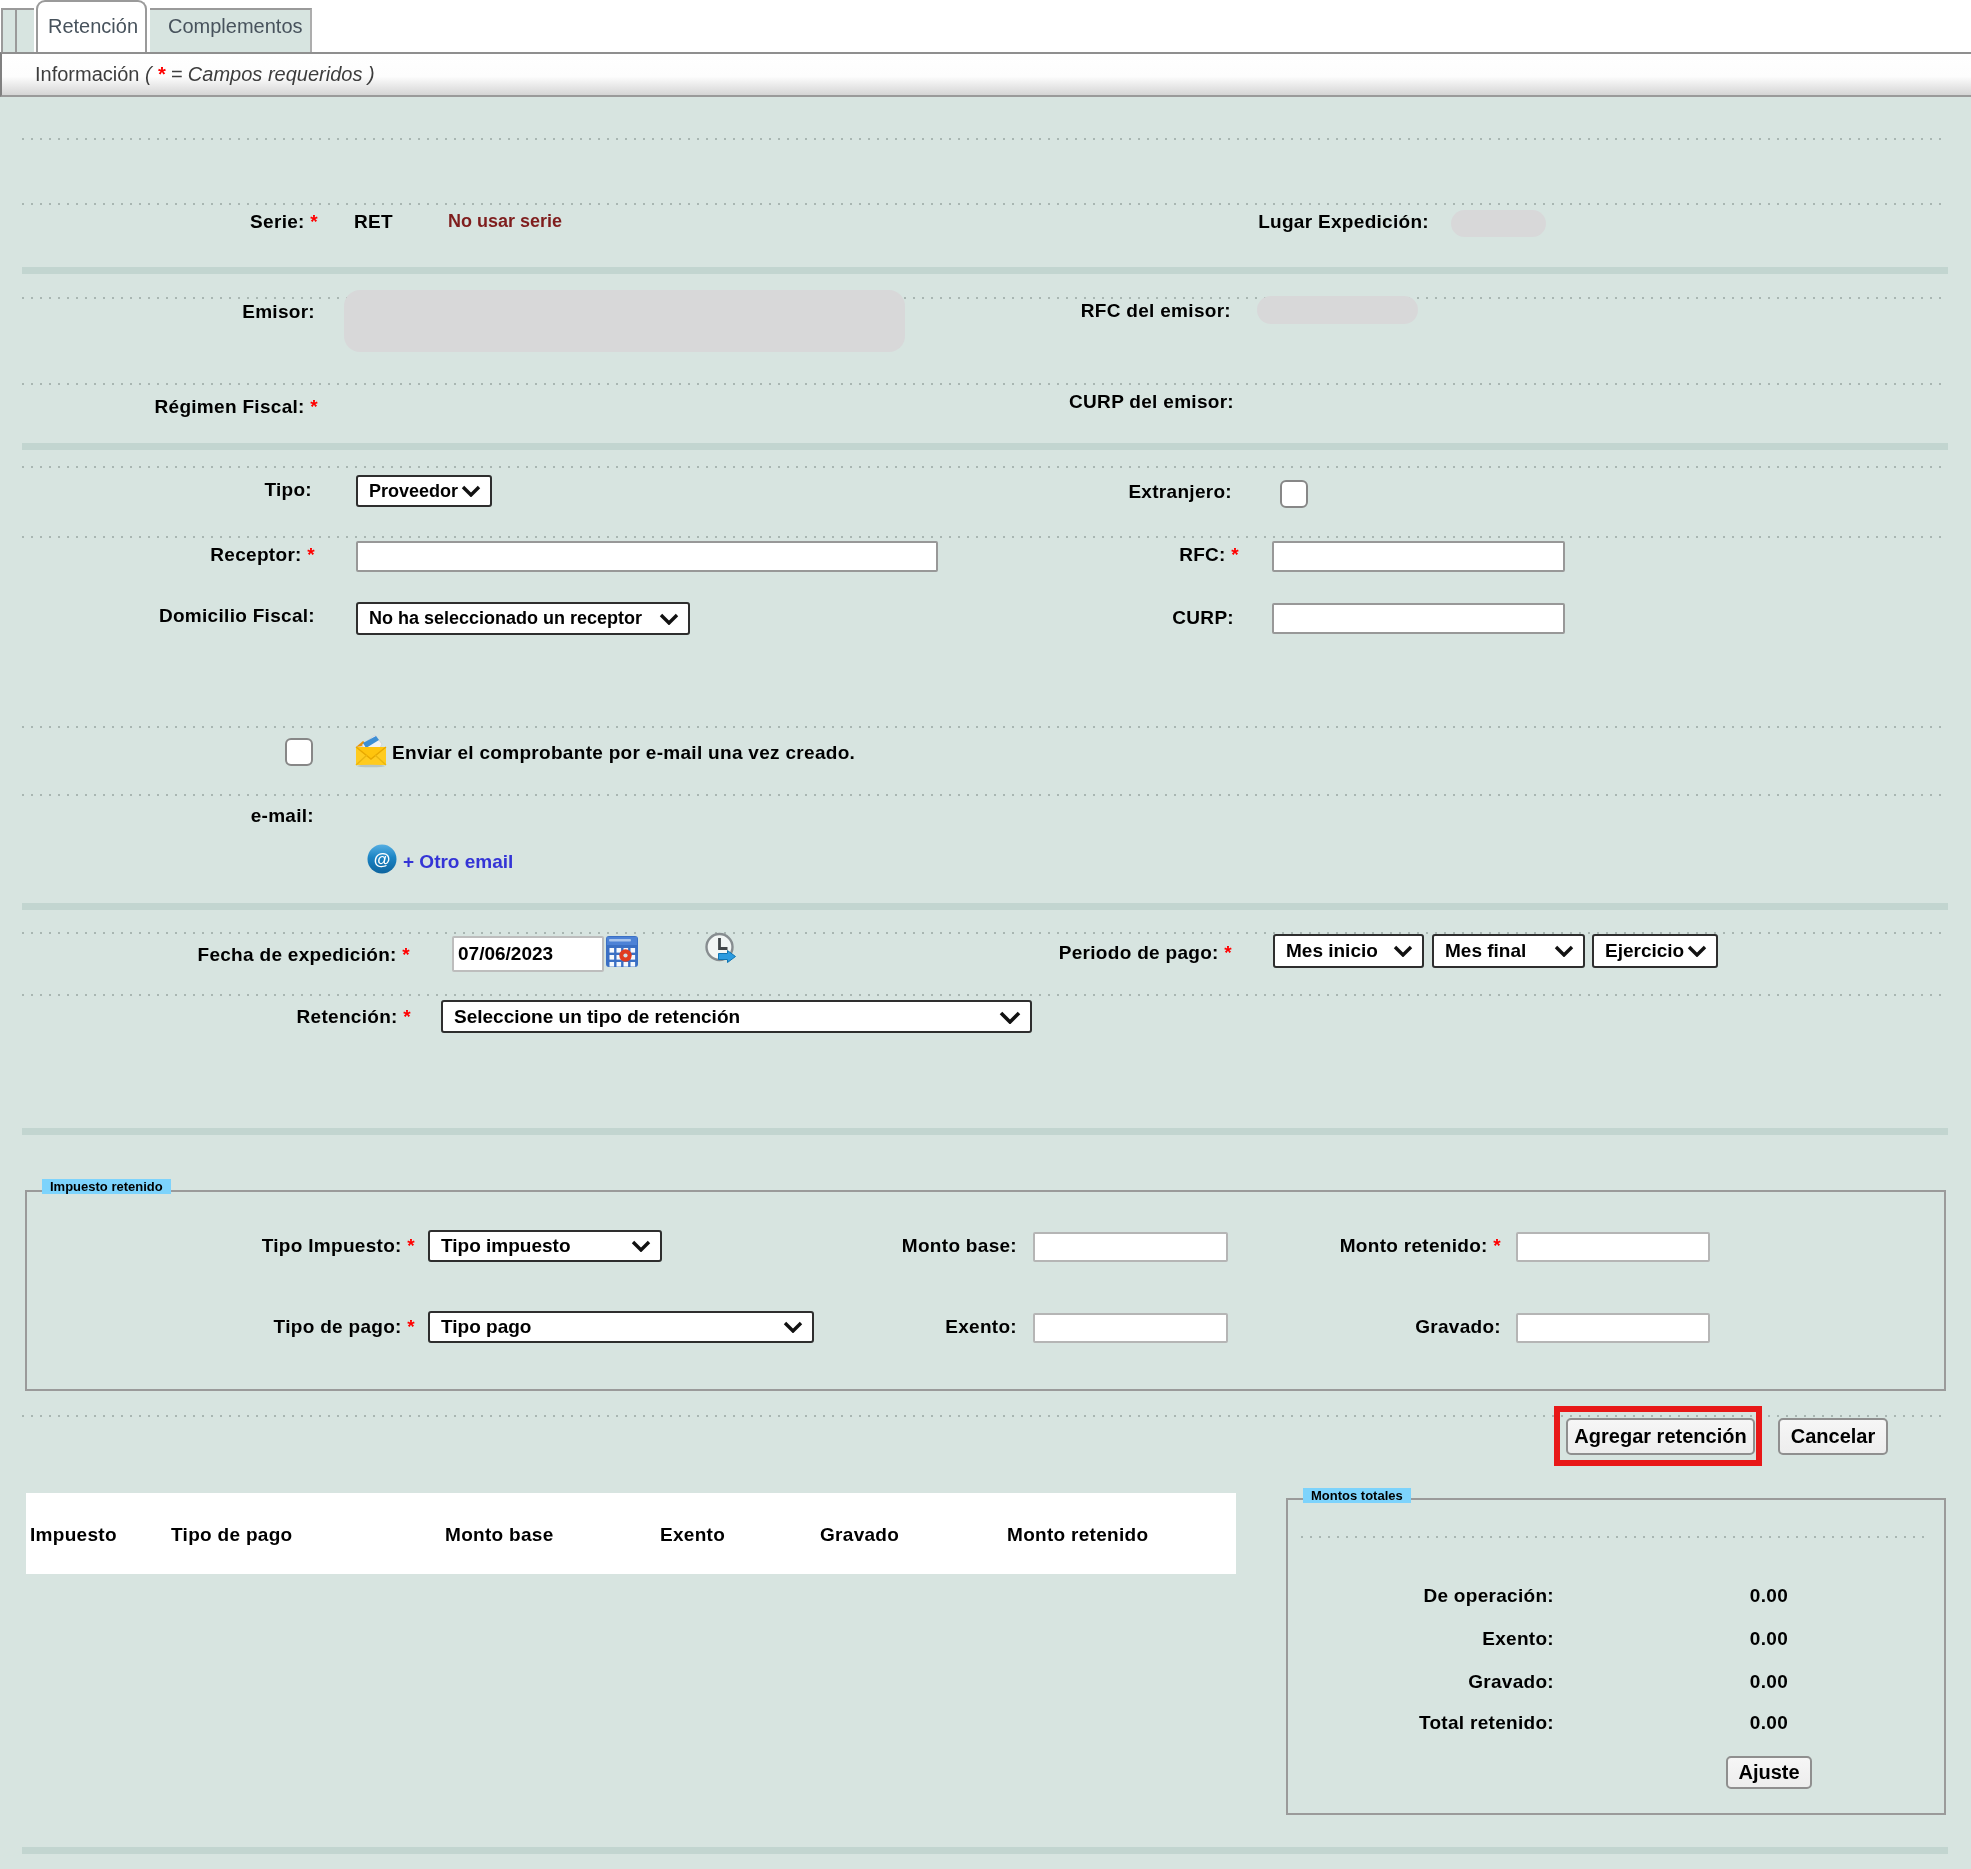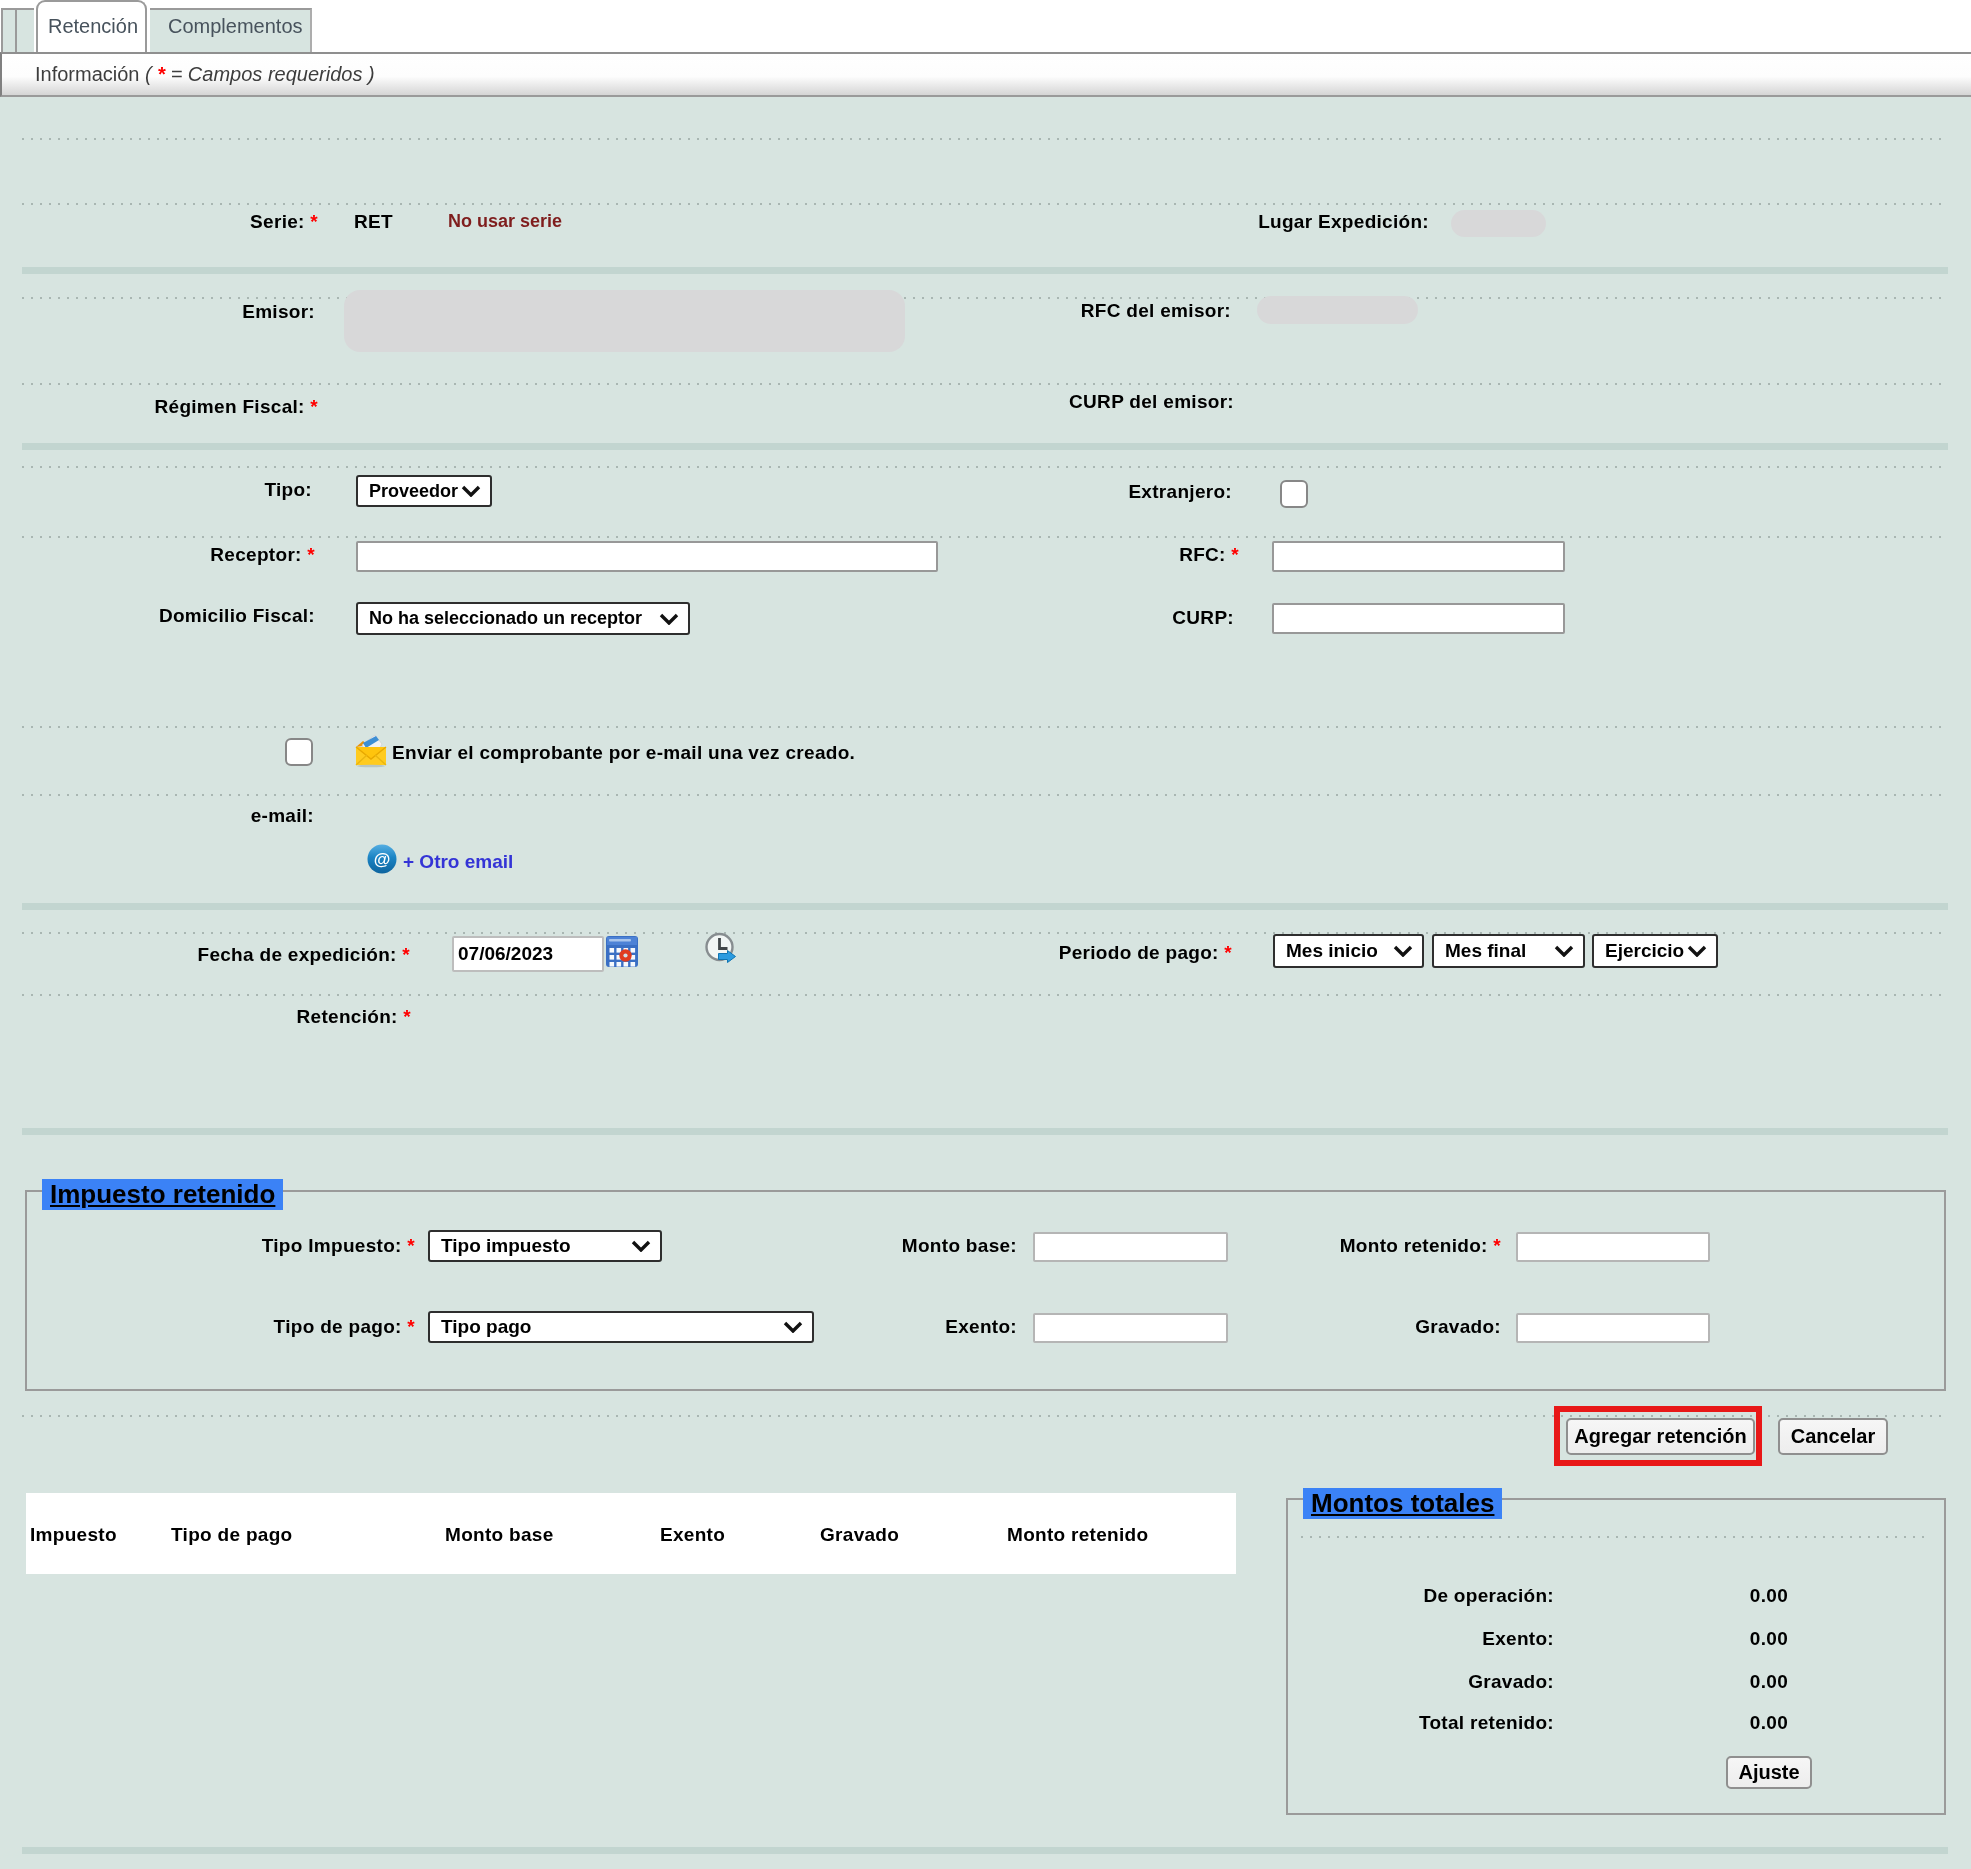--- a/index.html
+++ b/index.html
@@ -17,21 +17,21 @@
   .inp2{position:absolute;background:#fff;border:2px solid #b5b5b5;border-radius:2px;box-sizing:border-box;}
   .cb{position:absolute;width:28px;height:28px;background:#fff;border:2px solid #878787;border-radius:6px;box-sizing:border-box;}
   .blob{position:absolute;background:#d8d8d9;border-radius:16px;}
   .dotl{position:absolute;left:22px;width:1926px;height:2px;
         background-image:repeating-linear-gradient(90deg,rgba(112,126,122,.45) 0 2px,transparent 2px 9px);}
   .band{position:absolute;left:22px;width:1926px;height:7px;background:#c2d5d0;}
   .btn{position:absolute;background:linear-gradient(#f6f6f6,#ededed);border:2px solid #8f8f8f;border-radius:5px;
        display:flex;align-items:center;justify-content:center;font-weight:bold;font-size:20px;color:#000;box-sizing:border-box;}
   .link{position:absolute;font-weight:bold;font-size:19px;color:#7f1d1d;white-space:nowrap;}
   .fs{position:absolute;border:2px solid #9a9a9a;box-sizing:border-box;}
-  .leg{position:absolute;background:#3b82f6;font-weight:bold;font-size:26px;color:#000;padding:0 8px;white-space:nowrap;text-decoration:underline;}
+  .leg{position:absolute;background:#7dd3fc;font-weight:bold;font-size:13px;color:#000;padding:0 8px;white-space:nowrap;}
 </style>
 </head>
 <body>
 <div id="page">
 
   <div class="abs" style="left:1px;top:8px;width:33px;height:44px;background:#d7e4e0;border-top:2px solid #9a9a9a;border-left:2px solid #9a9a9a;box-sizing:border-box;"></div>
   <div class="abs" style="left:15px;top:8px;width:2px;height:44px;background:#9a9a9a;"></div>
   <div class="abs" style="left:36px;top:0;width:111px;height:53px;background:#fff;border:2px solid #9a9a9a;border-bottom:none;border-radius:9px 9px 0 0;box-sizing:border-box;"></div>
   <div class="abs" style="left:150px;top:8px;width:162px;height:44px;background:#d7e4e0;border-top:2px solid #9a9a9a;border-right:2px solid #adadad;box-sizing:border-box;"></div>
   <div class="abs" style="left:48px;top:15px;font-size:20px;color:#47525c;">Retención</div>
@@ -161,20 +161,25 @@
         <path d="M2 2 L10 10 L18 2" stroke="#111" stroke-width="3.4" fill="none"></path>
       </svg>
   </div>
   <div class="sel" style="left:1592px;top:934px;width:126px;height:34px;">Ejercicio
     <svg width="20" height="12" viewBox="0 0 20 12">
         <path d="M2 2 L10 10 L18 2" stroke="#111" stroke-width="3.4" fill="none"></path>
       </svg>
   </div>
 
   <div class="lbl r" style="right:1560px;top:1005px;">Retención: <span class="ast">*</span></div>
+  <div class="sel" style="left:441px;top:1000px;width:591px;height:33px;">Seleccione un tipo de retención
+    <svg width="22" height="13" viewBox="0 0 22 13">
+        <path d="M2 2 L11 11 L20 2" stroke="#111" stroke-width="3.6" fill="none"></path>
+      </svg>
+  </div>
 
   <div class="fs" style="left:25px;top:1190px;width:1921px;height:201px;"></div>
   <div class="leg" style="left:42px;top:1179px;">Impuesto retenido</div>
   <div class="lbl r" style="right:1556px;top:1234px;">Tipo Impuesto: <span class="ast">*</span></div>
   <div class="sel" style="left:428px;top:1230px;width:234px;height:32px;">Tipo impuesto
     <svg width="20" height="12" viewBox="0 0 20 12">
         <path d="M2 2 L10 10 L18 2" stroke="#111" stroke-width="3.4" fill="none"></path>
       </svg>
   </div>
   <div class="lbl r" style="right:954px;top:1234px;">Monto base:</div>

